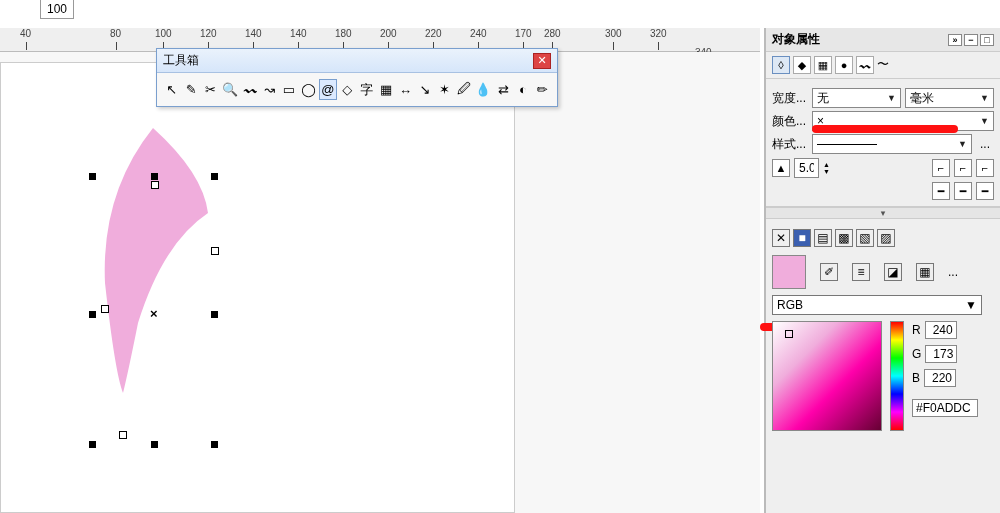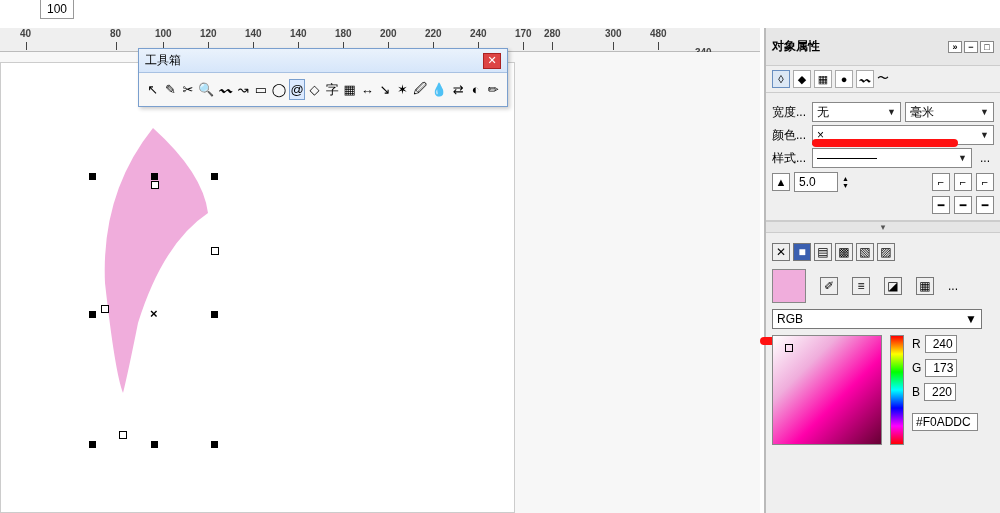--- a/index.html
+++ b/index.html
@@ -3,42 +3,42 @@
 <meta charset="utf-8">
 <style>
 * { box-sizing: border-box; margin: 0; padding: 0; font-family: "Microsoft YaHei", SimSun, sans-serif; font-size: 12px; }
 body { width: 1000px; height: 513px; background: #fff; overflow: hidden; position: relative; }
 
 
 .topfrag { position: absolute; left: 40px; top: 0; padding: 2px 6px; background: #fff; border: 1px solid #999; border-top: none; }
 
 
 .ruler { position: absolute; left: 0; top: 28px; width: 760px; height: 24px; background: #efefef; border-bottom: 1px solid #bbb; }
-.tick { position: absolute; top: 0; font-size: 10px; color: #444; font-weight: bold; }
+.tick { position: absolute; top: 0; font-size: 10px; color: #444; }
 .tick:before { content:""; position:absolute; left:50%; top:14px; width:1px; height:8px; background:#444; }
 
 
 .canvas { position:absolute; left:0; top:52px; width:760px; height:461px; background:#f7f7f7; }
 .page { position:absolute; left:0; top:10px; width:515px; height:451px; background:#fff; border:1px solid #ccc; }
 .shape { position:absolute; left:92px; top:60px; }
 .handle { position:absolute; width:7px; height:7px; background:#000; }
 .whandle { position:absolute; width:8px; height:8px; background:#fff; border:1px solid #000; }
 .xmark { position:absolute; font-weight:bold; font-size:13px; }
 
 
-.toolbox { position:absolute; left:138px; top:48px; width:370px; background:#fff; border:1px solid #7a9fce; box-shadow:2px 2px 4px rgba(0,0,0,.2); }
+.toolbox { position:absolute; left:156px; top:48px; width:402px; background:#fff; border:1px solid #7a9fce; box-shadow:2px 2px 4px rgba(0,0,0,.2); }
 .tb-title { background:linear-gradient(#eaf2fc,#d6e6fa); border-bottom:1px solid #a8c1e2; padding:3px 6px; display:flex; justify-content:space-between; align-items:center; }
 .tb-close { width:18px; height:16px; background:#d44; color:#fff; display:flex; align-items:center; justify-content:center; font-size:11px; border:1px solid #a22; }
 .tb-tools { padding:6px; display:flex; gap:2px; background:#f7f7f7; }
 .tool { width:21px; height:21px; border:1px solid transparent; display:flex; align-items:center; justify-content:center; font-size:13px; }
 .tool.sel { border:1px solid #7a9fce; background:#dceaff; }
 
 
 .rpanel { position:absolute; right:0; top:28px; width:236px; height:485px; background:#efefef; border-left:2px solid #bbb; }
-.rp-title { display:flex; justify-content:space-between; align-items:center; padding:10px 6px; background:#e7e7e7; border-bottom:1px solid #ccc; font-weight:bold; }
+.rp-title { display:flex; justify-content:space-between; align-items:center; padding:3px 6px; background:#e7e7e7; border-bottom:1px solid #ccc; font-weight:bold; }
 .rp-winbtns { display:flex; gap:2px; }
 .rp-winbtn { width:14px; height:12px; border:1px solid #888; background:#fff; font-size:9px; text-align:center; line-height:10px; }
 .rp-tabs { padding:4px 6px; display:flex; gap:3px; border-bottom:1px solid #ccc; }
 .rp-tab { width:18px; height:18px; border:1px solid #aaa; background:#fff; display:flex; align-items:center; justify-content:center; font-size:11px; }
 .rp-tab.on { background:#dde8f5; border-color:#6a8fc0; }
 .sect { border-bottom:1px solid #ccc; padding:6px; }
 .sect-hdr { font-weight:bold; padding:2px 0 6px; }
 .sect-hdr:before { content:"☆ "; color:#777; font-size:10px; }
 .row { display:flex; align-items:center; gap:4px; margin:3px 0; }
 .lbl { width:36px; }
@@ -55,21 +55,21 @@
 .rgb-combo { width:210px; height:20px; border:1px solid #777; background:#fff; display:flex; align-items:center; justify-content:space-between; padding:0 4px; margin-top:4px; }
 .picker { display:flex; gap:8px; margin-top:6px; }
 .gradient { width:110px; height:110px; background:linear-gradient(135deg,#fff 0%,#f0addc 30%,#f0a 60%,#603 100%); border:1px solid #888; position:relative; }
 .gradient .sq { position:absolute; left:12px; top:8px; width:8px; height:8px; border:1px solid #000; background:transparent; }
 .huebar { width:14px; height:110px; background:linear-gradient(#f00,#ff0,#0f0,#0ff,#00f,#f0f,#f00); border:1px solid #888; }
 .rgbvals { display:flex; flex-direction:column; gap:6px; }
 .rgbrow { display:flex; align-items:center; gap:4px; }
 .rgbrow input { width:32px; height:18px; border:1px solid #888; text-align:right; padding-right:3px; font-size:12px; }
 .hexrow { margin-top:6px; }
 .hexrow input { width:66px; height:18px; border:1px solid #888; padding:0 3px; font-size:12px; }
-.spin { width:44px; height:20px; border:1px solid #888; background:#fff; padding:0 4px; }
+.spin { width:25px; height:20px; border:1px solid #888; background:#fff; padding:0 4px; }
 </style>
 </head>
 <body>
 
 <div class="topfrag">
   <span>100</span>
 </div>
 
 <div class="ruler" id="ruler">
     <div class="tick" style="left: 20px;">40</div>
@@ -79,21 +79,21 @@
     <div class="tick" style="left: 200px;">120</div>
     <div class="tick" style="left: 245px;">140</div>
     <div class="tick" style="left: 290px;">140</div>
     <div class="tick" style="left: 335px;">180</div>
     <div class="tick" style="left: 380px;">200</div>
     <div class="tick" style="left: 425px;">220</div>
     <div class="tick" style="left: 470px;">240</div>
     <div class="tick" style="left: 515px;">170</div>
     <div class="tick" style="left: 544px;">280</div>
     <div class="tick" style="left: 605px;">300</div>
-    <div class="tick" style="left: 650px;">480</div>
+    <div class="tick" style="left: 650px;">320</div>
     <div class="tick" style="left: 695px; margin-top: 19px;">340</div>
   </div>
 
 <div class="canvas">
   <div class="page">
     <svg class="shape" width="130" height="280">
       <path d="M60 5 Q110 50 115 90 Q70 120 45 200 Q35 250 30 270 Q22 250 12 160 Q8 70 60 5 Z" fill="#f0addc"></path>
     </svg>
 
     <div class="handle" style="left:88px; top:110px"></div>

